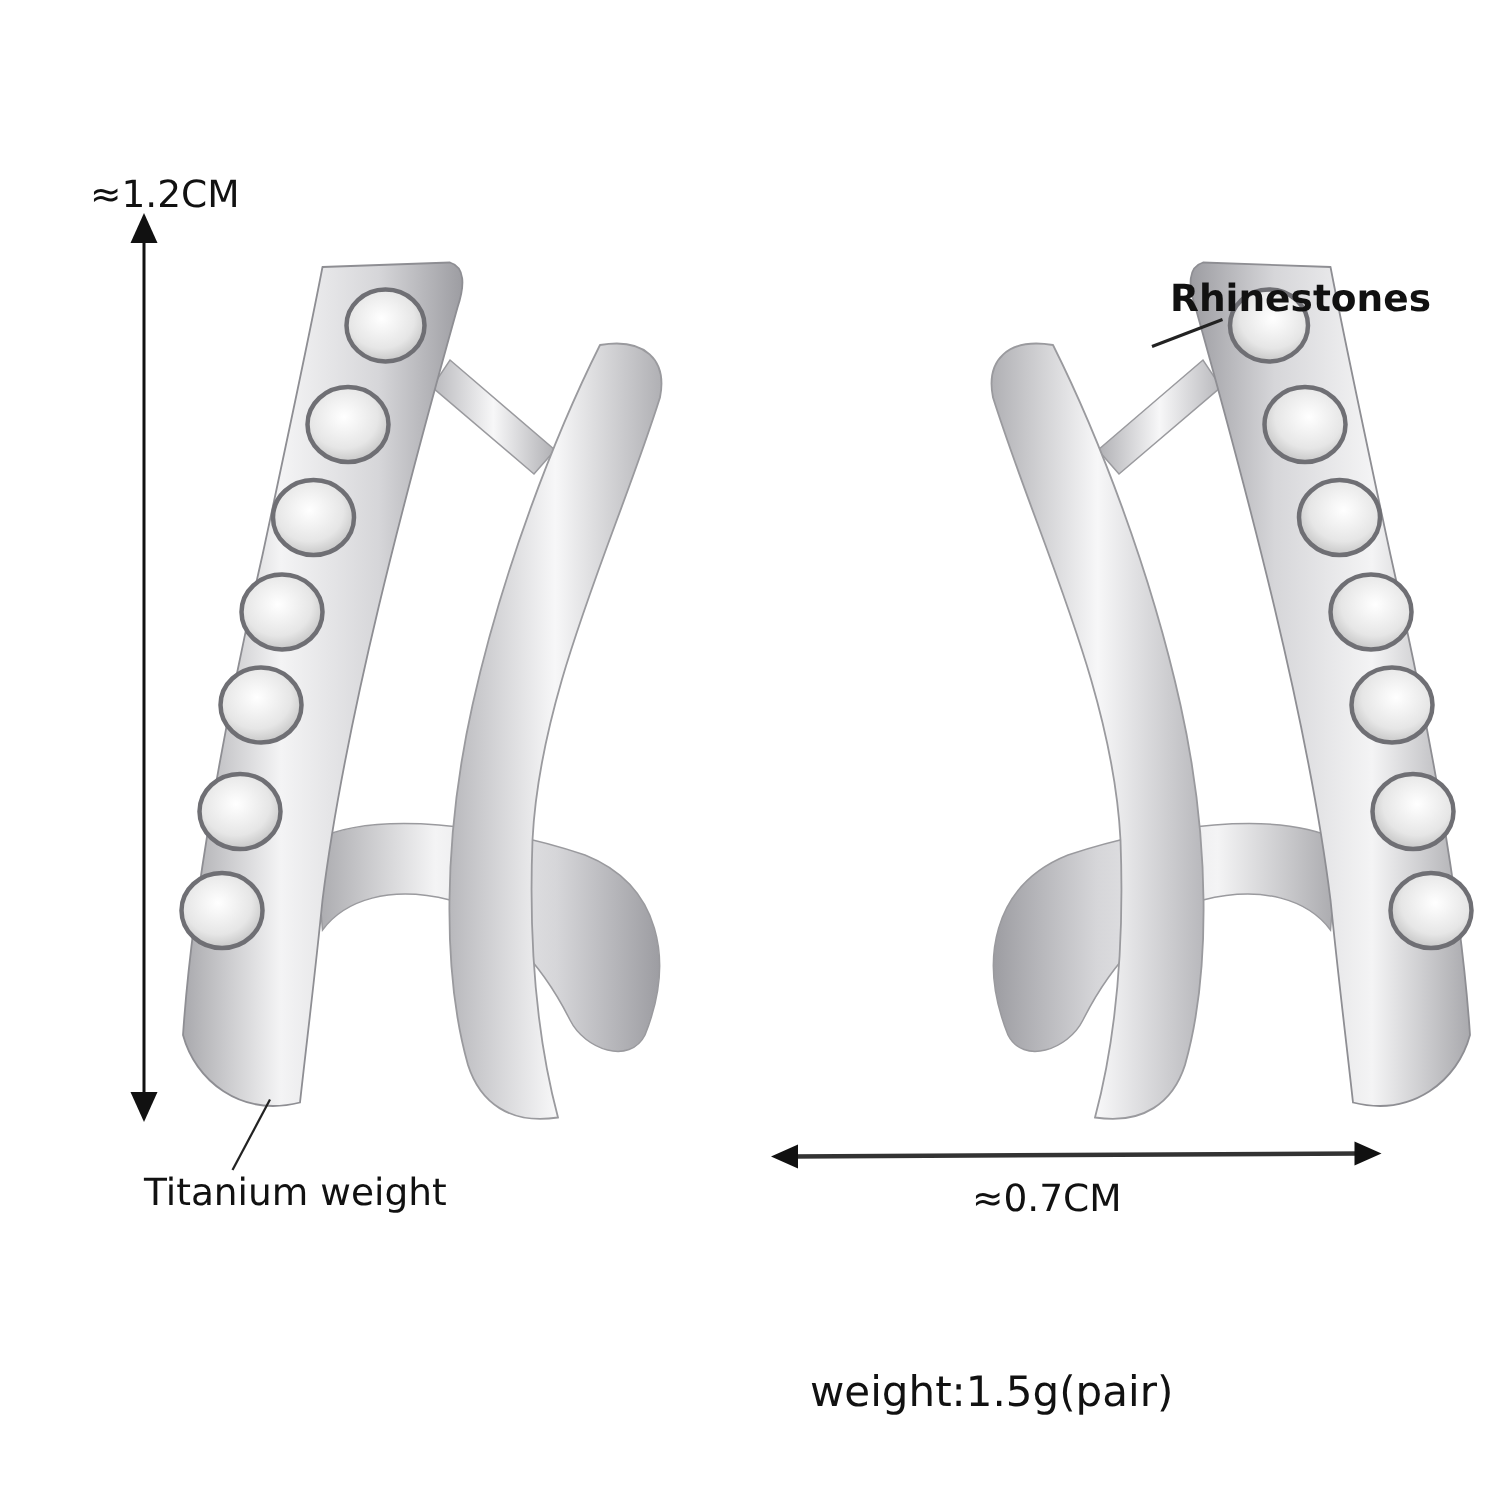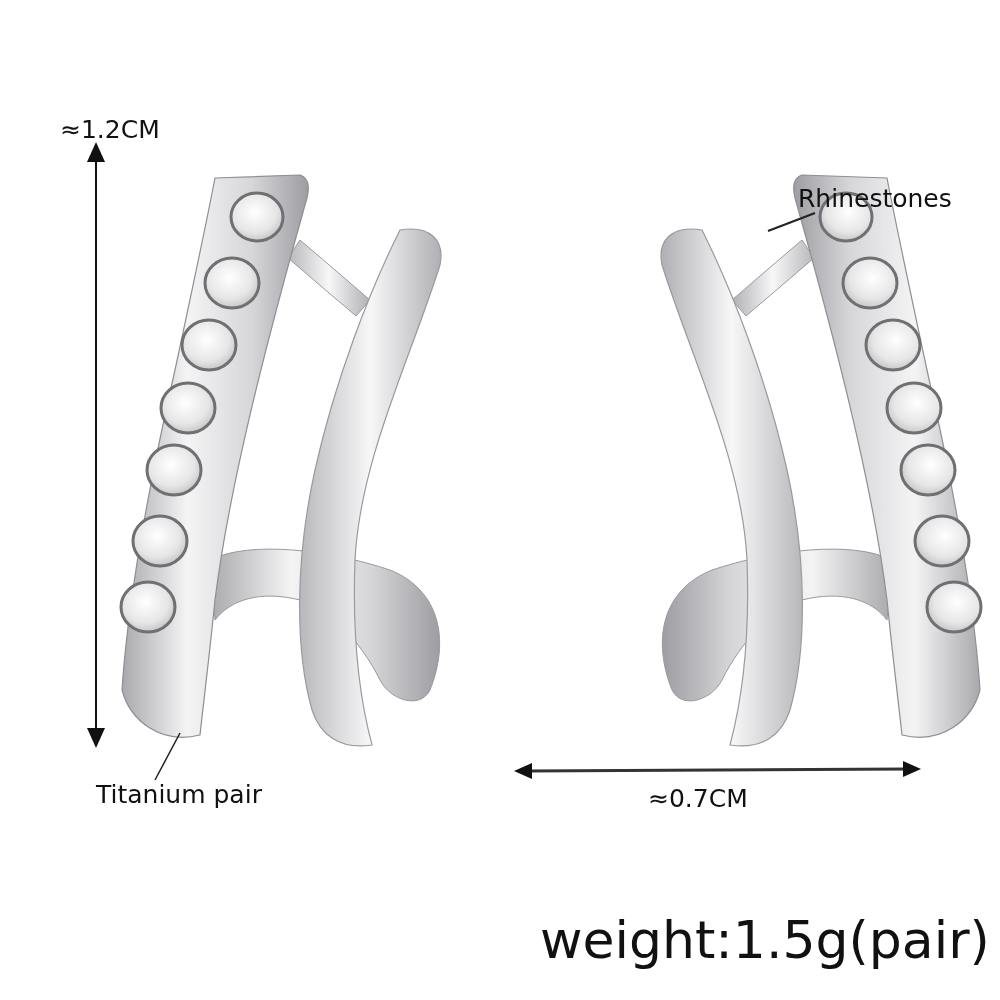--- a/index.html
+++ b/index.html
@@ -1,20 +1,20 @@
 <!DOCTYPE html>
 <html><head>
   <meta charset="utf-8">
   <style>
     html, body { margin: 0; padding: 0; background: #ffffff; }
     body { width: 1000px; height: 1000px; position: relative; overflow: hidden;
            font-family: "DejaVu Sans", sans-serif; color: #111; }
     .abs { position: absolute; }
     .lbl { font-size: 25px; white-space: nowrap; line-height: 1; }
-    .weight { font-size: 52px; white-space: nowrap; line-height: 1; color: #111; }
+    .weight { font-size: 28px; white-space: nowrap; line-height: 1; color: #111; }
     svg { position: absolute; left: 0; top: 0; }
   </style>
 </head>
 <body>
 
 <svg width="1000" height="1000" viewBox="0 0 1000 1000">
   <defs>
     <linearGradient id="metal" x1="0" y1="0" x2="1" y2="0">
       <stop offset="0" stop-color="#a9a9ad"></stop>
       <stop offset="0.35" stop-color="#f4f4f5"></stop>
@@ -80,16 +80,16 @@
     <line x1="528" y1="771" x2="906" y2="769" stroke-width="3"></line>
     <polygon points="514,771 532,763 532,779" stroke="none"></polygon>
     <polygon points="921,769 903,761 903,777" stroke="none"></polygon>
   </g>
 
   <line x1="768" y1="231" x2="815" y2="213" stroke="#222" stroke-width="2"></line>
   <line x1="180" y1="733" x2="155" y2="780" stroke="#222" stroke-width="1.5"></line>
 </svg>
 
 <div class="abs lbl" style="left:60px; top:117px;">≈1.2CM</div>
-<div class="abs lbl" style="left:798px; top:186px;">Rhinestones</div>
-<div class="abs lbl" style="left:96px; top:782px;">Titanium pair</div>
+<div class="abs lbl" style="left:780px; top:186px;font-weight:bold;">Rhinestones</div>
+<div class="abs lbl" style="left:96px; top:782px;">Titanium weight</div>
 <div class="abs lbl" style="left:648px; top:786px;">≈0.7CM</div>
 <div class="abs weight" style="left:540px; top:914px;">weight:1.5g(pair)</div>
 
 </body></html>

